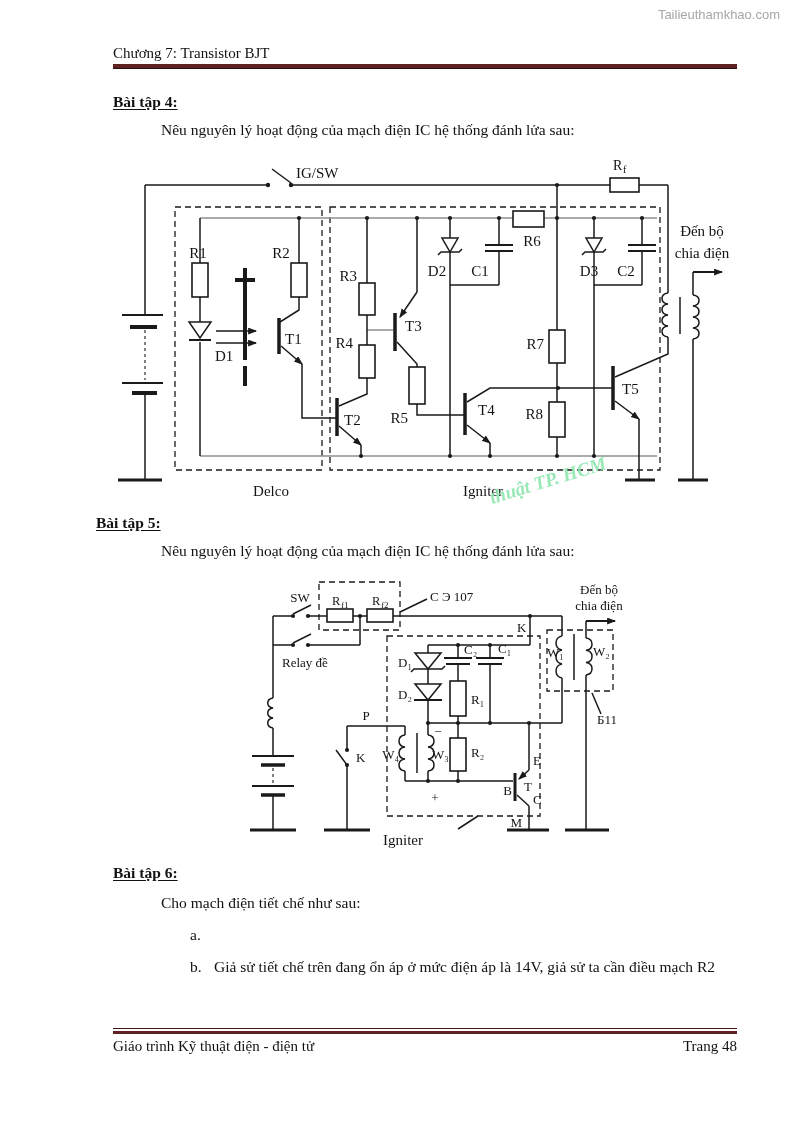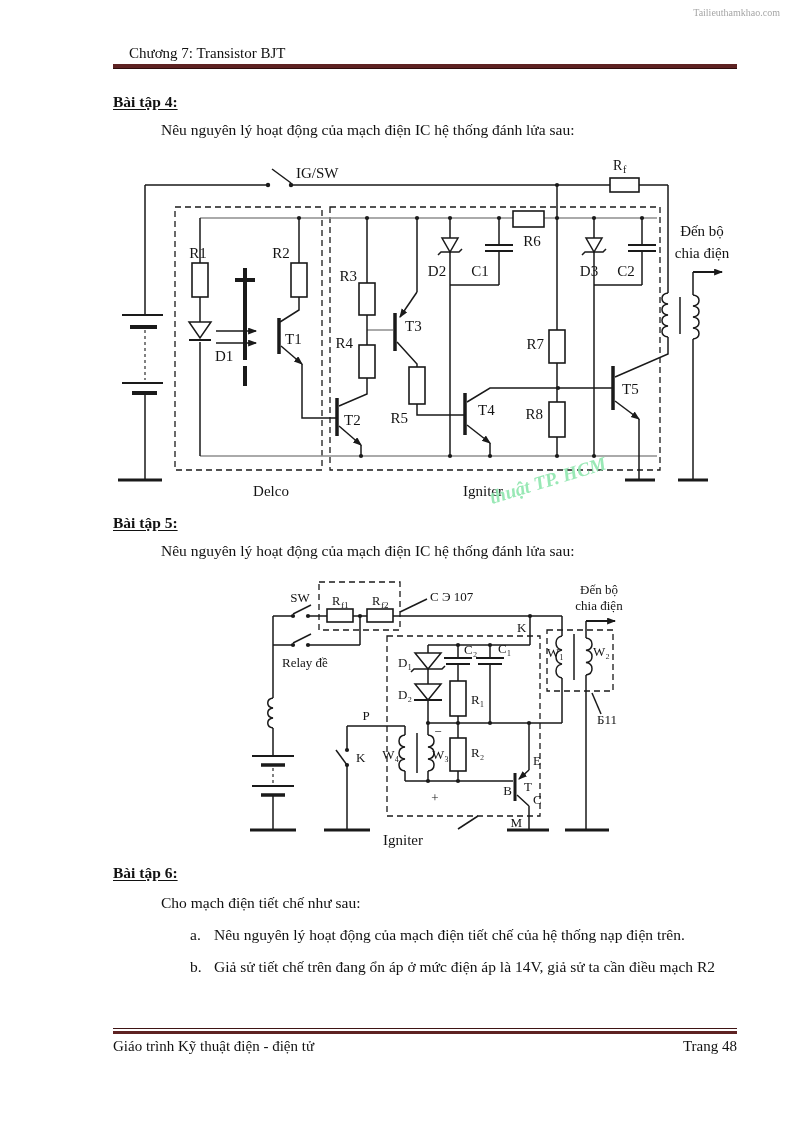--- a/index.html
+++ b/index.html
@@ -1,20 +1,20 @@
 <!DOCTYPE html>
 <html><head>
 <meta charset="utf-8">
 <style>
   html,body{margin:0;padding:0;background:#e8e8e8;}
   .page{position:relative;width:794px;height:1123px;background:#ffffff;overflow:hidden;
         font-family:"Liberation Serif","DejaVu Serif",serif;color:#111;}
   .abs{position:absolute;white-space:nowrap;}
-  .site{font-family:Liberation Serif, serif;font-size:10px;color:#a6a6a6;}
-  .htitle{font-size:15px;margin-left:16px;}
+  .site{font-family:Liberation Sans, sans-serif;font-size:13px;color:#a6a6a6;}
+  .htitle{font-size:15px;}
   .hrule{height:4px;background:#5e2222;border-bottom:1px solid #2e0d0d;}
   .exh{font-size:15.5px;font-weight:bold;text-decoration:underline;text-underline-offset:2px;text-align:center;}
   .body-t{font-size:15.5px;margin-left:48px;}
   .frule1{height:1px;background:#3f1414;}
   .frule2{height:3px;background:#5e2222;}
   .foot{font-size:15px;display:flex;justify-content:space-between;text-align:right;}
   .pnum{font-family:"DejaVu Sans Mono",monospace;font-size:13px;color:#555;letter-spacing:3px;text-align:center;}
   svg{position:absolute;}
   svg text{font-family:"Liberation Serif","DejaVu Serif",serif;fill:#141414;}
   .lb{font-size:15px;}
@@ -177,21 +177,21 @@
     <text class="lb" x="293" y="179">T3</text>
     <text class="lb" x="366" y="263">T4</text>
     <text class="lb" x="510" y="242">T5</text>
     <text class="lb" x="159" y="344" text-anchor="middle">Delco</text>
     <text class="lb" x="371" y="344" text-anchor="middle">Igniter</text>
     <text class="lb" x="590" y="84" text-anchor="middle">Đến bộ</text>
     <text class="lb" x="590" y="106" text-anchor="middle">chia điện</text>
     <text class="wm" transform="translate(380,352) rotate(-17)">thuật TP. HCM</text>
   </svg>
 
-  <div class="abs exh" style="left:113px;top:514px">Bài tập 5:</div>
+  <div class="abs exh" style="left:96px;top:514px">Bài tập 5:</div>
   <div class="abs body-t" style="left:113px;top:542px">Nêu nguyên lý hoạt động của mạch điện IC hệ thống đánh lửa sau:</div>
 
   <svg style="left:225px;top:568px" width="460" height="290" viewBox="0 0 460 290">
     <defs>
       <marker id="ar2" viewBox="0 0 8 8" refX="7" refY="3" markerWidth="9" markerHeight="9" orient="auto" markerUnits="userSpaceOnUse">
         <path d="M0,0 L8,3 L0,6 Z" fill="#1a1a1a"></path>
       </marker>
     </defs>
 
     <rect class="dash" x="94" y="14" width="81" height="48"></rect>
@@ -313,21 +313,20 @@
     <text class="lb2" x="297" y="259" text-anchor="end">M</text>
     <text class="lb2" x="372" y="156">Б11</text>
     <text class="lb" x="158" y="277">Igniter</text>
     <text class="lb2" x="374" y="26" text-anchor="middle">Đến bộ</text>
     <text class="lb2" x="374" y="42" text-anchor="middle">chia điện</text>
   </svg>
 
   <div class="abs exh" style="left:113px;top:864px">Bài tập 6:</div>
   <div class="abs body-t" style="left:113px;top:894px">Cho mạch điện tiết chế như sau:</div>
   <div class="abs body-t" style="left:142px;top:926px">a.</div>
-  <div class="abs body-t" style="left:166px;top:926px">Nêu nguyên lý hoạt động của mạch điện tiết chế của hệ thống nạp điện trên.</div>
   <div class="abs body-t" style="left:142px;top:958px">b.</div>
   <div class="abs body-t" style="left:166px;top:958px">Giả sử tiết chế trên đang ổn áp ở mức điện áp là 14V, giả sử ta cần điều mạch R2</div>
 
   <div class="abs frule1" style="left:113px;top:1028px;width:624px"></div>
   <div class="abs frule2" style="left:113px;top:1031px;width:624px"></div>
   <div class="abs foot" style="left:113px;top:1038px;width:624px">
     <span>Giáo trình Kỹ thuật điện - điện tử</span>
     <span>Trang 48</span>
   </div>
 

